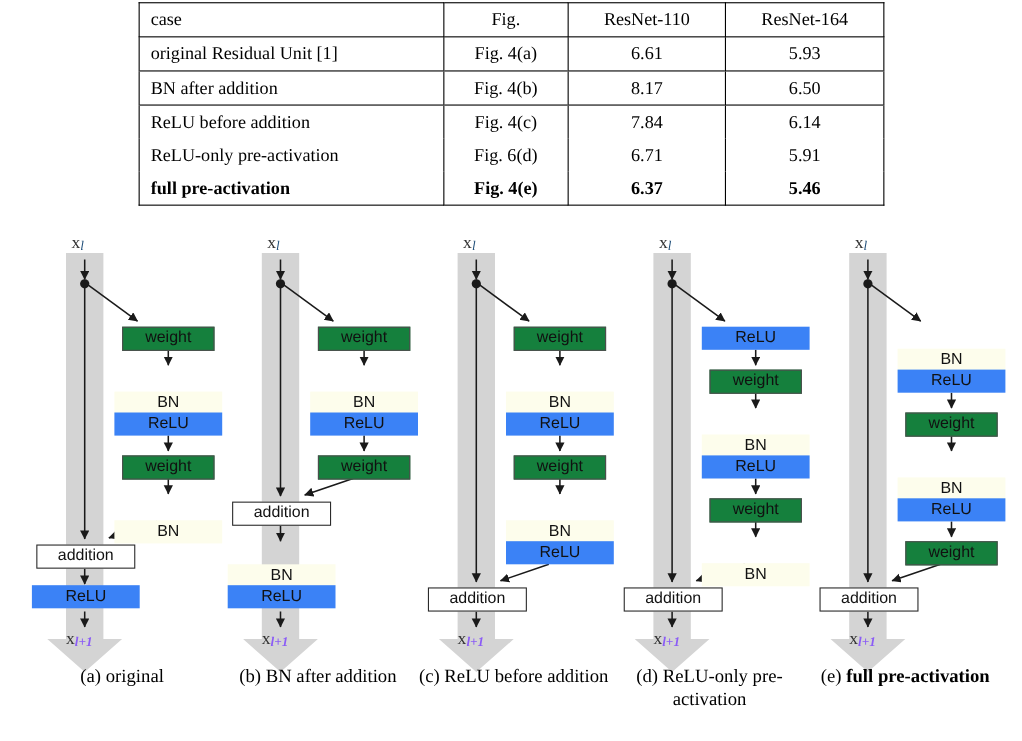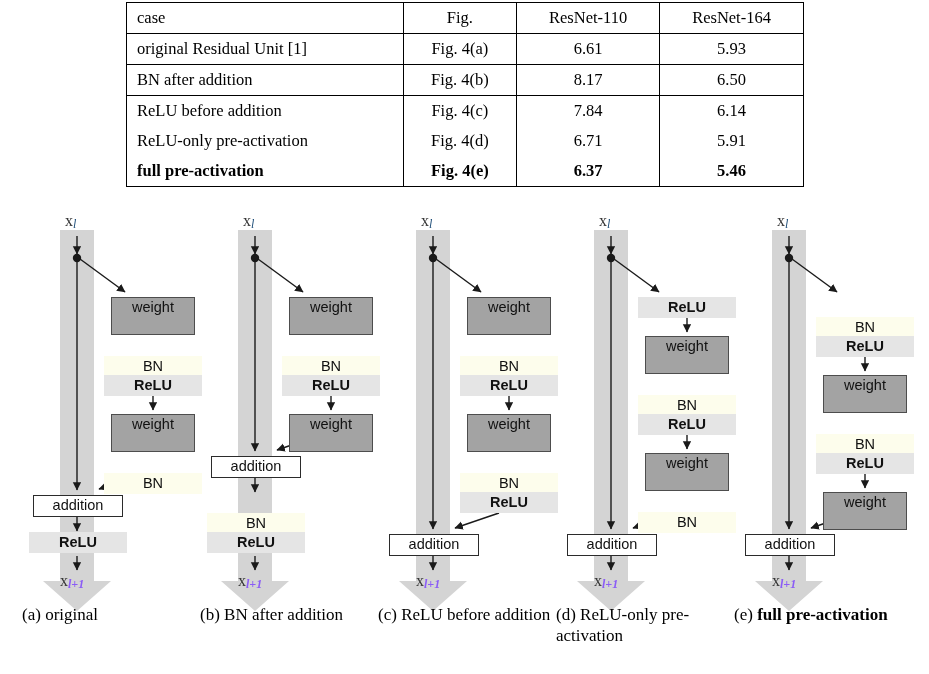--- a/index.html
+++ b/index.html
@@ -59,25 +59,25 @@
     height:21px;
     line-height:21px;
     text-align:center;
     font-family:"Liberation Sans", sans-serif;
     font-size:14.5px;
     color:#111;
     box-sizing:border-box;
     white-space:nowrap;
   }
   .node.bn{ background:#fdfdec;margin-top:20px; }
-  .node.relu{ background:#e5e5e5;font-weight:bold; }
+  .node.relu{ background:#3b82f6; }
   .node.weight{
-    background:#a3a3a3;
+    background:#15803d;
     border:1.4px solid #4d4d4d;
-    height:38px; line-height:19px;
+    height:22px; line-height:19px;
   }
   .node.addition{
     background:#ffffff;
     border:1.4px solid #2b2b2b;
     height:22px; line-height:19px;
   }
 
   .xlabel{
     position:absolute;
     font-family:"Liberation Serif", serif;
@@ -90,21 +90,21 @@
     font-style:italic;
     color:#1f4e79;
     vertical-align:-2px;
   }
   .xlabel.bottom .sub{ color:#8b5cf6;font-weight:bold; }
 
   .caption{
     position:absolute;
     top:392px;
     width:178px;
-    text-align:left;
+    text-align:center;
     font-family:"Liberation Serif", serif;
     font-size:17px;
     line-height:21px;
     color:#000;
   }
   .caption.bold{ font-weight:bold; }
   .caption .lead{ font-weight:normal; }
 
   svg.conn{ position:absolute; left:0; top:0; pointer-events:none; }
 </style>
@@ -135,21 +135,21 @@
           <td class="">6.50</td>
         </tr>
         <tr class="rowline">
           <td class="case-cell">ReLU before addition</td>
           <td class="">Fig. 4(c)</td>
           <td class="">7.84</td>
           <td class="">6.14</td>
         </tr>
         <tr class="">
           <td class="case-cell">ReLU-only pre-activation</td>
-          <td class="">Fig. 4(d)</td>
+          <td class="">Fig. 6(d)</td>
           <td class="">6.71</td>
           <td class="">5.91</td>
         </tr>
         <tr class=" last">
           <td class="case-cell bold">full pre-activation</td>
           <td class="bold">Fig. 4(e)</td>
           <td class="bold">6.37</td>
           <td class="bold">5.46</td>
         </tr>
       </tbody>

